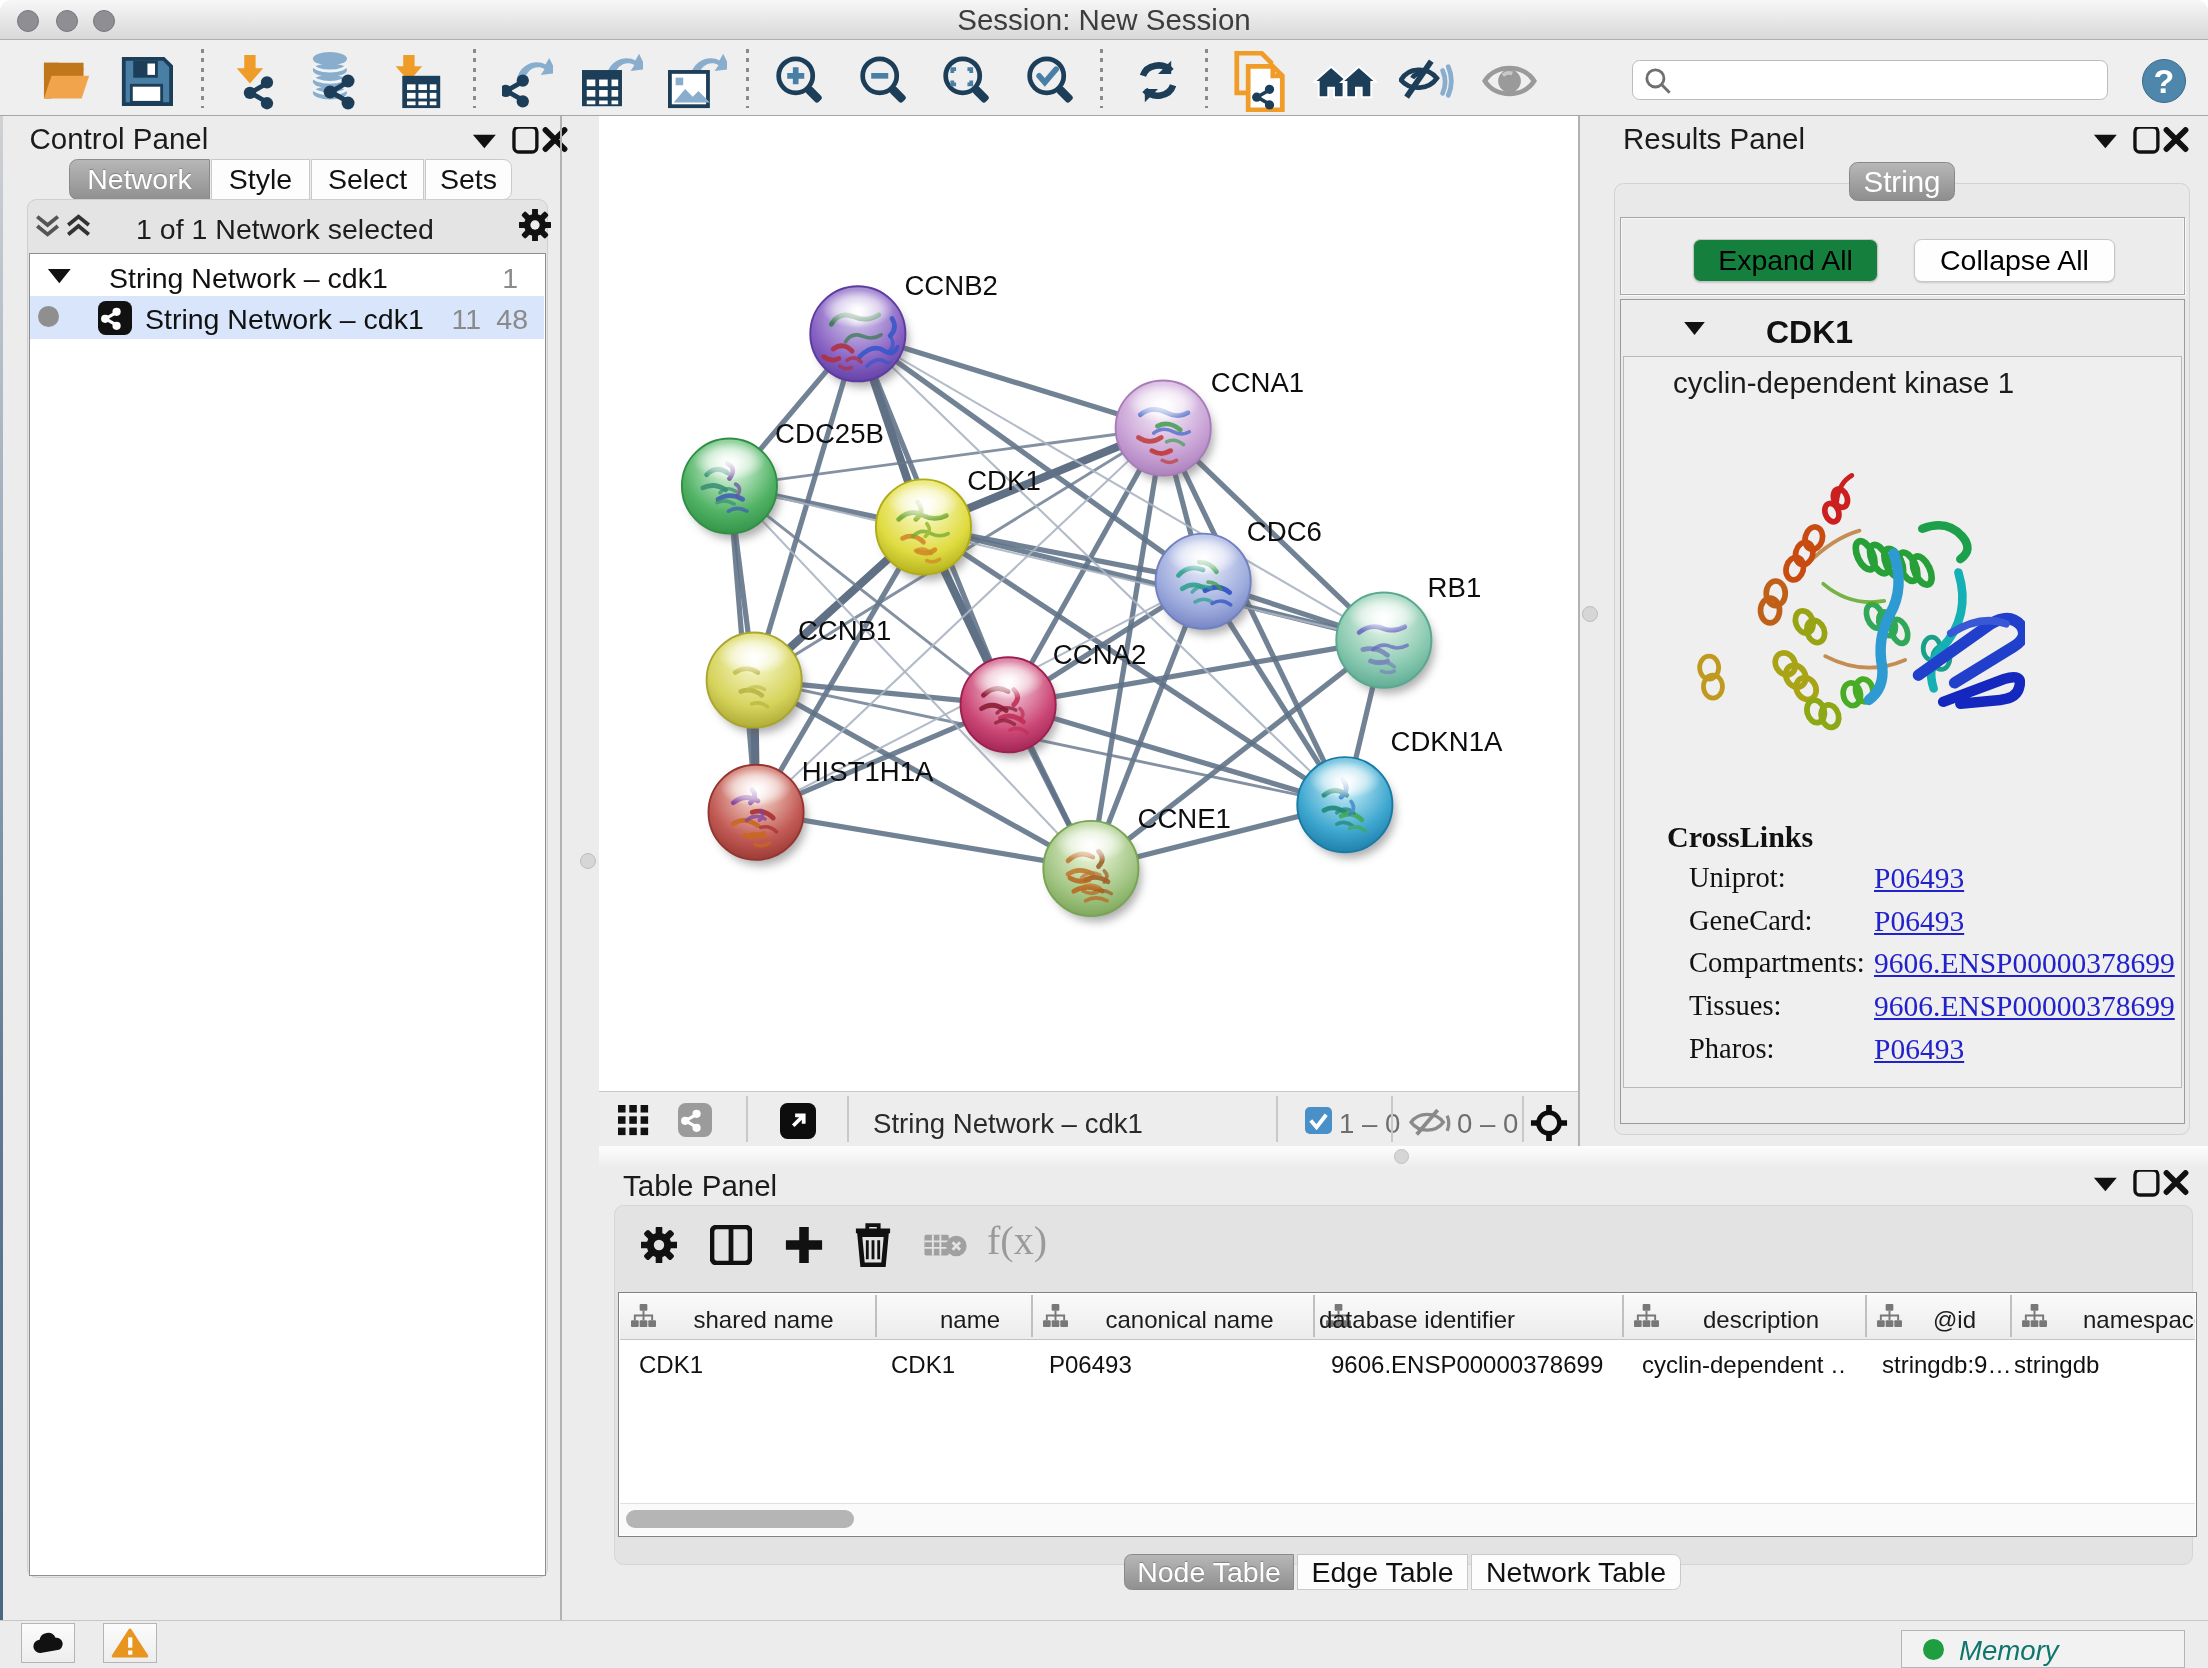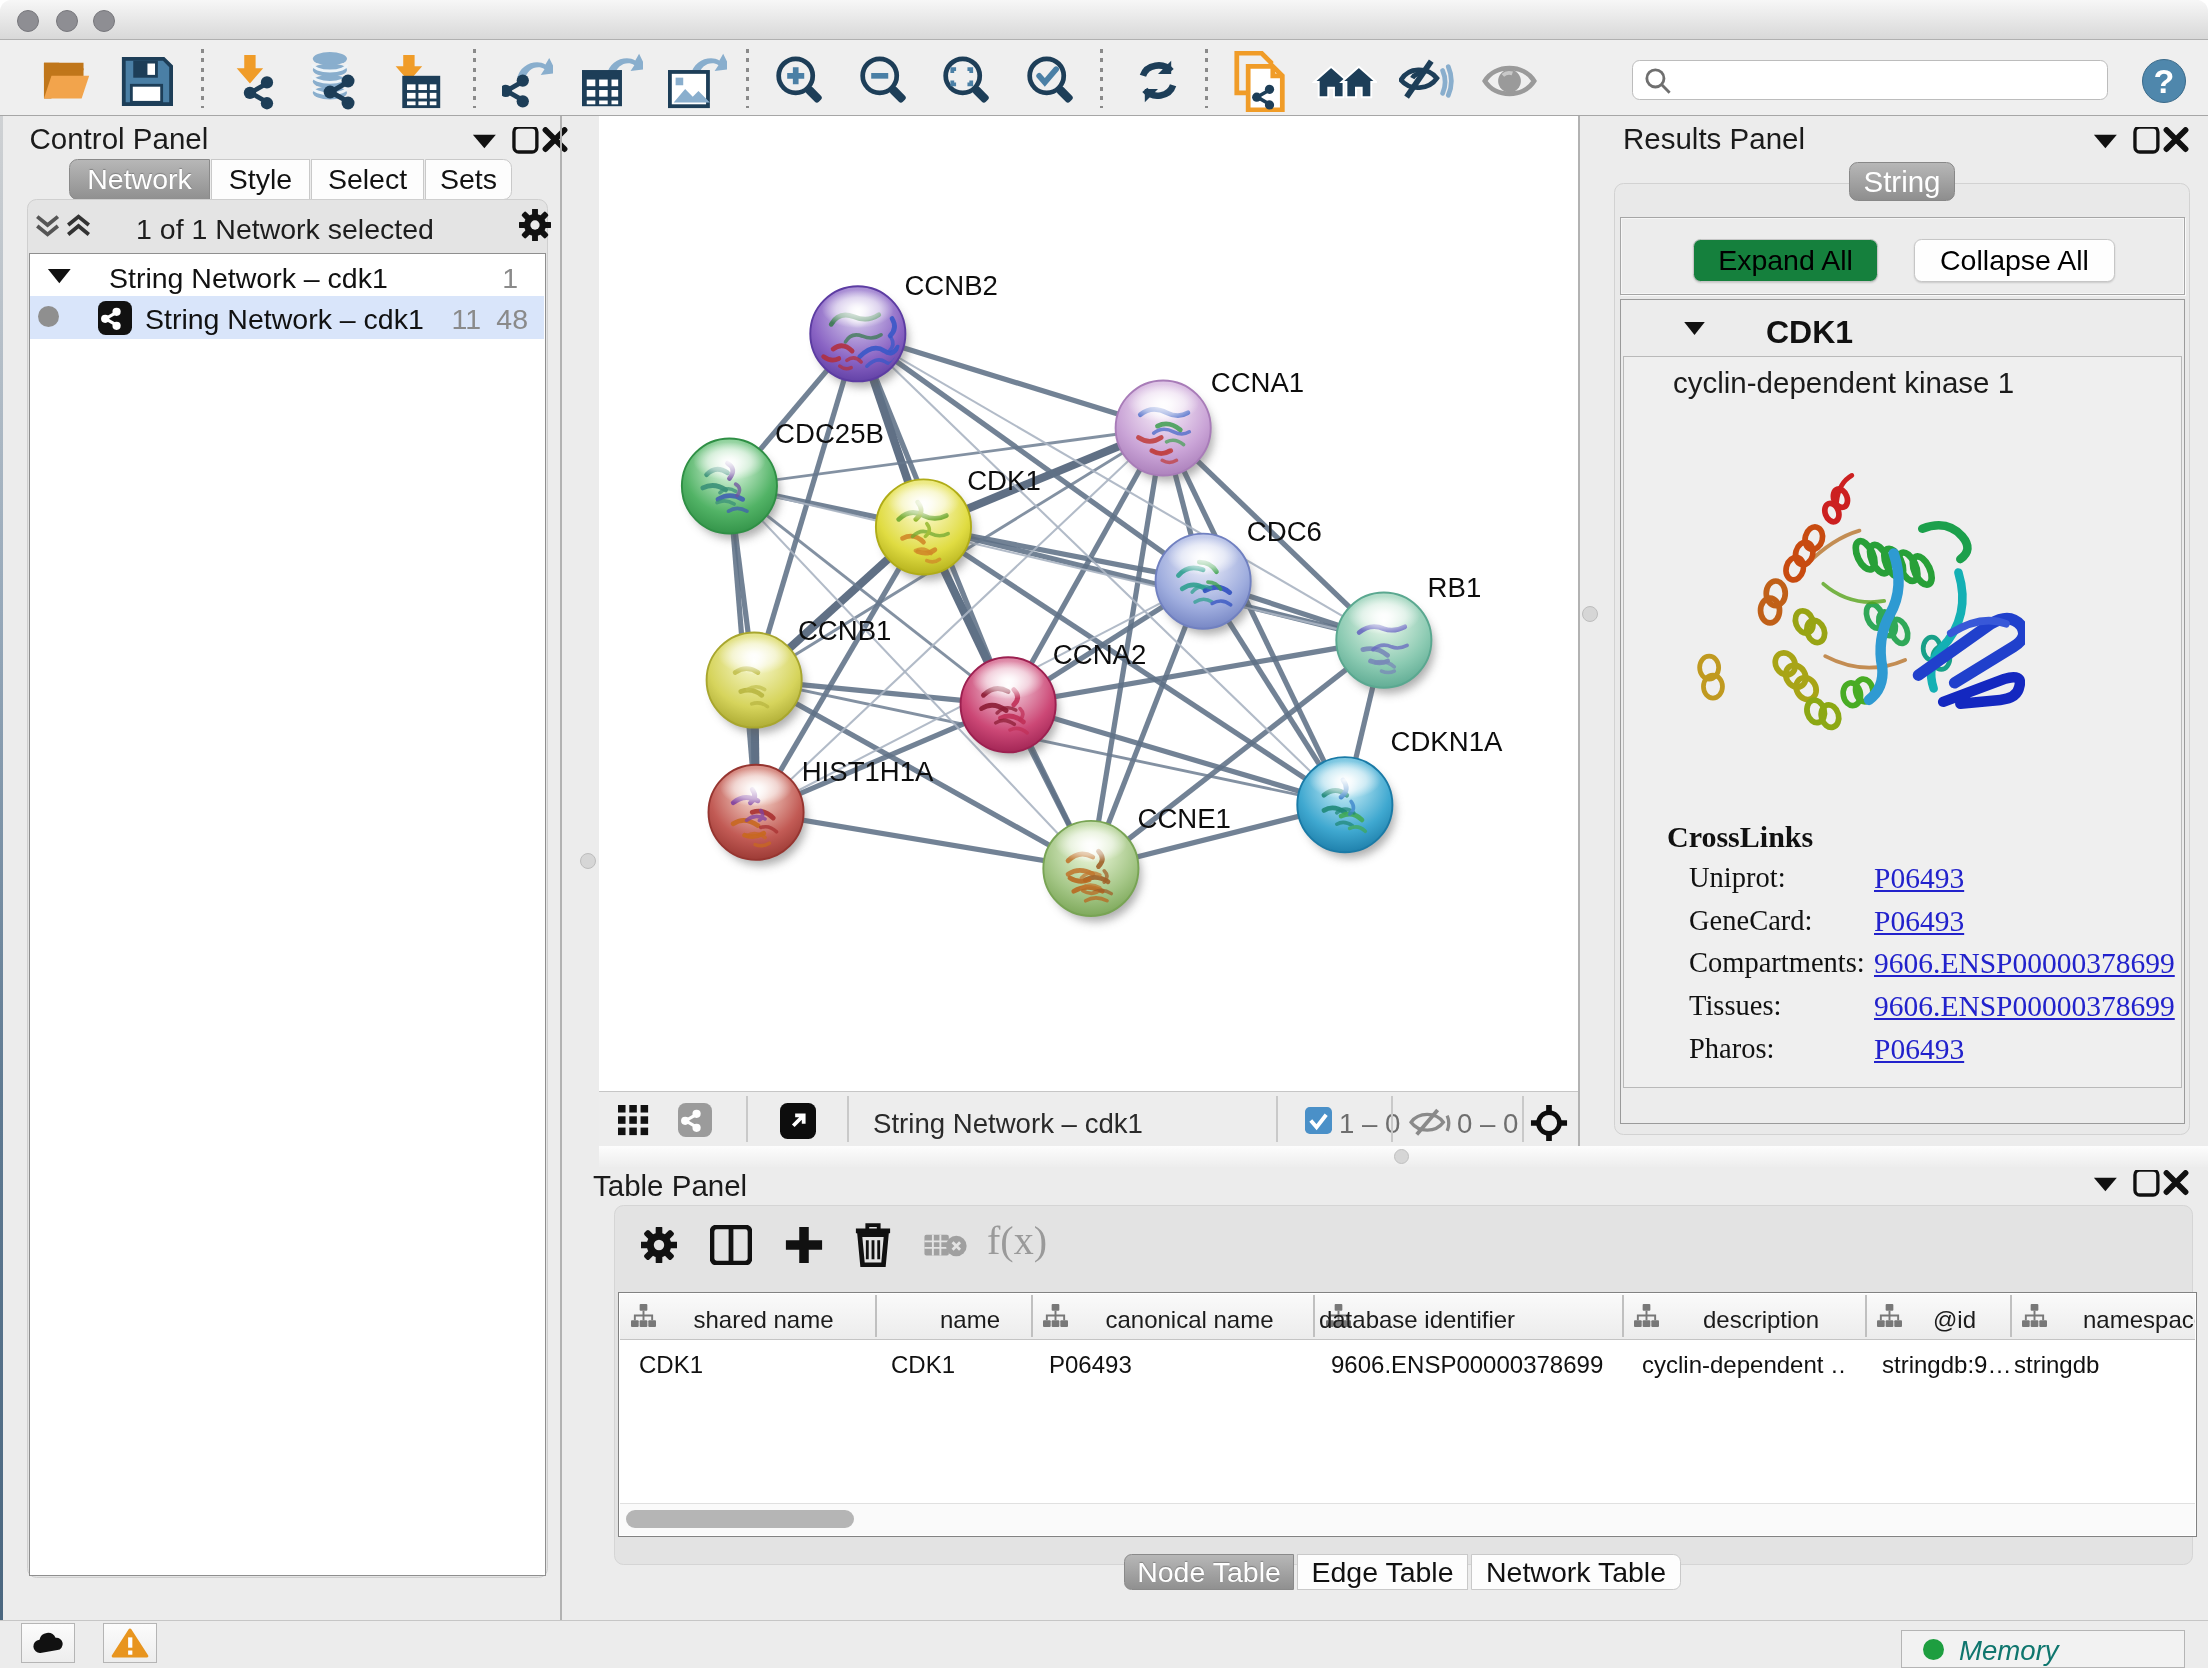--- a/index.html
+++ b/index.html
@@ -11,20 +11,21 @@
 .tabtxt{font-size:28.5px;display:flex;align-items:center;justify-content:center;}
 .etched{border:1px solid #a6a6a6;box-shadow:inset 0 0 0 1px #f6f6f6, 1px 1px 0 #fafafa;}
 a.lnk{color:#2222cc;text-decoration:underline;}
 </style></head><body>
 <div class="abs" style="left:0;top:0;width:2208px;height:1668px;background:#ececec;border-radius:13.3px 13.3px 0 0;"></div>
 <div class="abs" style="left:0;top:38px;width:2.9px;height:1630px;background:linear-gradient(#d8d8d8,#97a9ba 35%,#5f7a92 65%,#49657e);"></div>
 <div class="abs" style="left:0;top:0;width:2208px;height:40px;background:linear-gradient(#f7f7f7,#d8d8d8);border-bottom:1.9px solid #b0b0b0;border-radius:11.4px 11.4px 0 0;">
   <div class="abs" style="left:17px;top:9.5px;width:22px;height:22px;border-radius:50%;background:#8e8e93;border:1.9px solid #77777c;"></div>
   <div class="abs" style="left:56px;top:9.5px;width:22px;height:22px;border-radius:50%;background:#8e8e93;border:1.9px solid #77777c;"></div>
   <div class="abs" style="left:93px;top:9.5px;width:22px;height:22px;border-radius:50%;background:#8e8e93;border:1.9px solid #77777c;"></div>
+  <div class="abs" style="left:0;top:2.9px;width:2208px;text-align:center;font-size:29.5px;color:#3d3d3d;">Session: New Session</div>
 </div>
 <div class="abs" style="left:0;top:40px;width:2208px;height:76px;background:#efefef;border-bottom:1.9px solid #a6a6a6;"></div>
 <svg class="abs" style="left:42px;top:57px;" width="51" height="49" viewBox="0 0 54 52">
 <path d="M2 6 h16 l6 6 h20 v10 h-42 z" fill="#c0761a"></path>
 <path d="M2 6 v38 l8 0 v-30 h34 v-8" fill="#c0761a"></path>
 <path d="M10 20 h40 l-8 24 h-40 z" fill="#f2a44c"></path>
 </svg>
 <svg class="abs" style="left:120px;top:55px;" width="53" height="53" viewBox="0 0 56 56">
 <path d="M4 4 h42 l8 8 v40 h-50 z" fill="#4a7fa5"></path>
 <path d="M4 4 h42 l8 8 v40 h-50 z" fill="none" stroke="#1d3e58" stroke-width="4"></path>
@@ -696,21 +697,21 @@
 <div class="abs" style="left:1689px;top:862px;font-size:28.5px;color:#111;font-family:'Liberation Serif',serif;">Uniprot:</div>
 <div class="abs" style="left:1874px;top:862px;font-size:29.5px;font-family:'Liberation Serif',serif;"><a class="lnk">P06493</a></div>
 <div class="abs" style="left:1689px;top:905px;font-size:28.5px;color:#111;font-family:'Liberation Serif',serif;">GeneCard:</div>
 <div class="abs" style="left:1874px;top:905px;font-size:29.5px;font-family:'Liberation Serif',serif;"><a class="lnk">P06493</a></div>
 <div class="abs" style="left:1689px;top:947px;font-size:28.5px;color:#111;font-family:'Liberation Serif',serif;">Compartments:</div>
 <div class="abs" style="left:1874px;top:947px;font-size:29.5px;font-family:'Liberation Serif',serif;"><a class="lnk">9606.ENSP00000378699</a></div>
 <div class="abs" style="left:1689px;top:990px;font-size:28.5px;color:#111;font-family:'Liberation Serif',serif;">Tissues:</div>
 <div class="abs" style="left:1874px;top:990px;font-size:29.5px;font-family:'Liberation Serif',serif;"><a class="lnk">9606.ENSP00000378699</a></div>
 <div class="abs" style="left:1689px;top:1033px;font-size:28.5px;color:#111;font-family:'Liberation Serif',serif;">Pharos:</div>
 <div class="abs" style="left:1874px;top:1033px;font-size:29.5px;font-family:'Liberation Serif',serif;"><a class="lnk">P06493</a></div>
-<div class="abs ptitle" style="left:593px;top:1169px;">Table Panel</div>
+<div class="abs ptitle" style="left:623px;top:1169px;">Table Panel</div>
 <svg class="abs" style="left:2092px;top:1170px;" width="105" height="27" viewBox="0 0 110 28">
     <path d="M2 8 h24 l-12 14 z" fill="#111"></path>
     <rect x="45" y="0" width="24" height="26" rx="5" fill="none" stroke="#111" stroke-width="3.5"></rect>
     <path d="M78 3 l20 20 M98 3 l-20 20" stroke="#111" stroke-width="6" stroke-linecap="round"></path>
   </svg>
 <div class="abs" style="left:614px;top:1205px;width:1579px;height:360px;background:#e3e3e3;border:1.9px solid #d5d5d5;border-radius:9.5px;"></div>
 <svg class="abs" style="left:641px;top:1227px;" width="36" height="36" viewBox="0 0 38 38">
     <g fill="#111">
       <circle cx="19" cy="19" r="13"></circle>
       <rect x="15.5" y="-1" width="7" height="10" rx="2" transform="rotate(0 19 19)"></rect>

